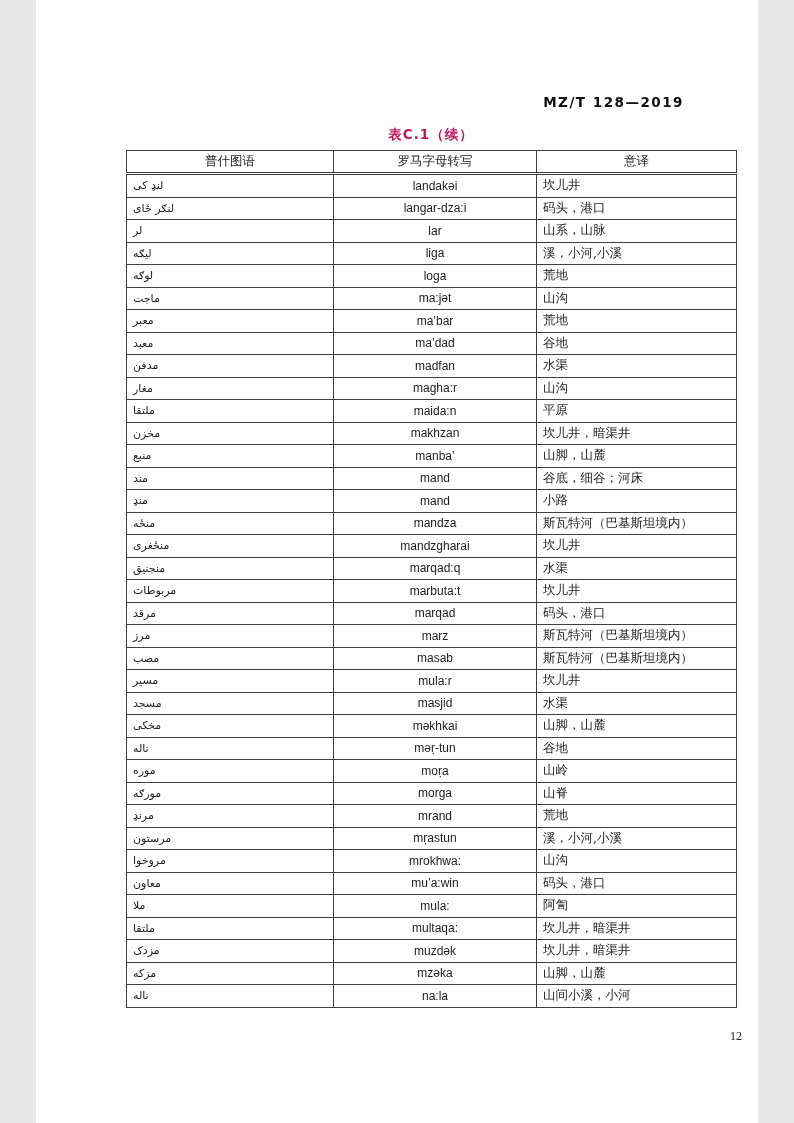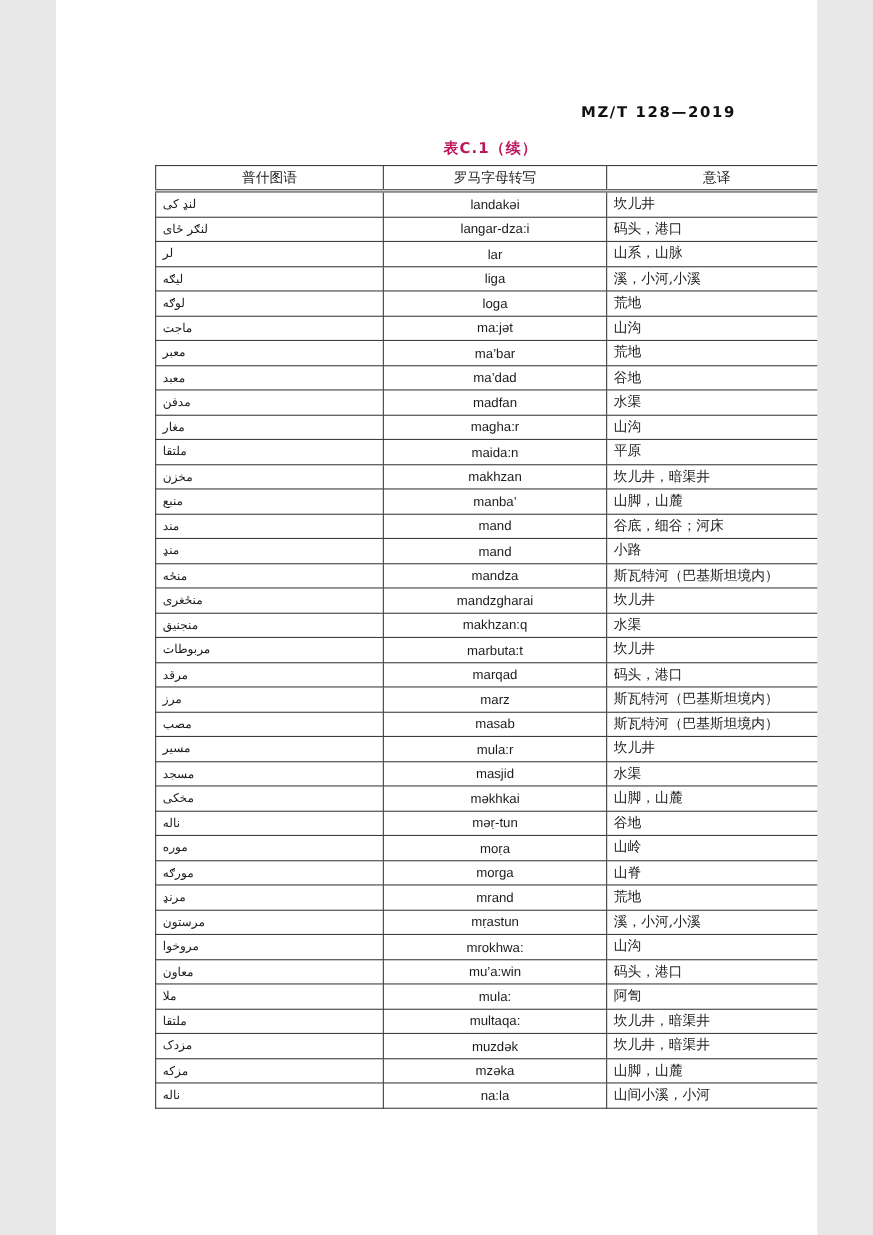--- a/index.html
+++ b/index.html
@@ -4,20 +4,21 @@
 <style>
   html,body{margin:0;padding:0;background:#e8e8e8;}
   .page{
     position:relative;
     width:692px;height:1123px;
     background:#ffffff;
     margin:0 auto;
     overflow:hidden;
     font-family:"DejaVu Serif","Liberation Serif",serif;
     color:#1c1c1c;
+    padding-left:30px;
   }
   .doc-number{
     position:absolute;
     top:94px;right:74px;
     font-family:"DejaVu Sans","Liberation Sans",sans-serif;
     font-weight:700;
     font-size:13.5px;
     letter-spacing:1.5px;
     color:#111;
   }
@@ -71,21 +72,21 @@
   }
   td.col-meaning{
     font-size:12.5px;
     padding-left:12px;
   }
   .page-number{
     position:absolute;
     top:1029px;left:688px;
     width:24px;
     text-align:center;
-    font-size:15px;
+    font-size:12px;
     font-family:"Liberation Serif","DejaVu Serif",serif;
     color:#222;
   }
 </style>
 </head>
 <body>
 
 <div class="page">
 
   <div class="doc-number">MZ/T 128—2019</div>
@@ -186,21 +187,21 @@
           <td class="col-roman">mandza</td>
           <td class="col-meaning">斯瓦特河（巴基斯坦境内）</td>
         </tr>
         <tr>
           <td class="col-pashto">منځغری</td>
           <td class="col-roman">mandzgharai</td>
           <td class="col-meaning">坎儿井</td>
         </tr>
         <tr>
           <td class="col-pashto">منجنيق</td>
-          <td class="col-roman">makhzan:q</td>
+          <td class="col-roman">marqad:q</td>
           <td class="col-meaning">水渠</td>
         </tr>
         <tr>
           <td class="col-pashto">مربوطات</td>
           <td class="col-roman">marbuta:t</td>
           <td class="col-meaning">坎儿井</td>
         </tr>
         <tr>
           <td class="col-pashto">مرقد</td>
           <td class="col-roman">marqad</td>

